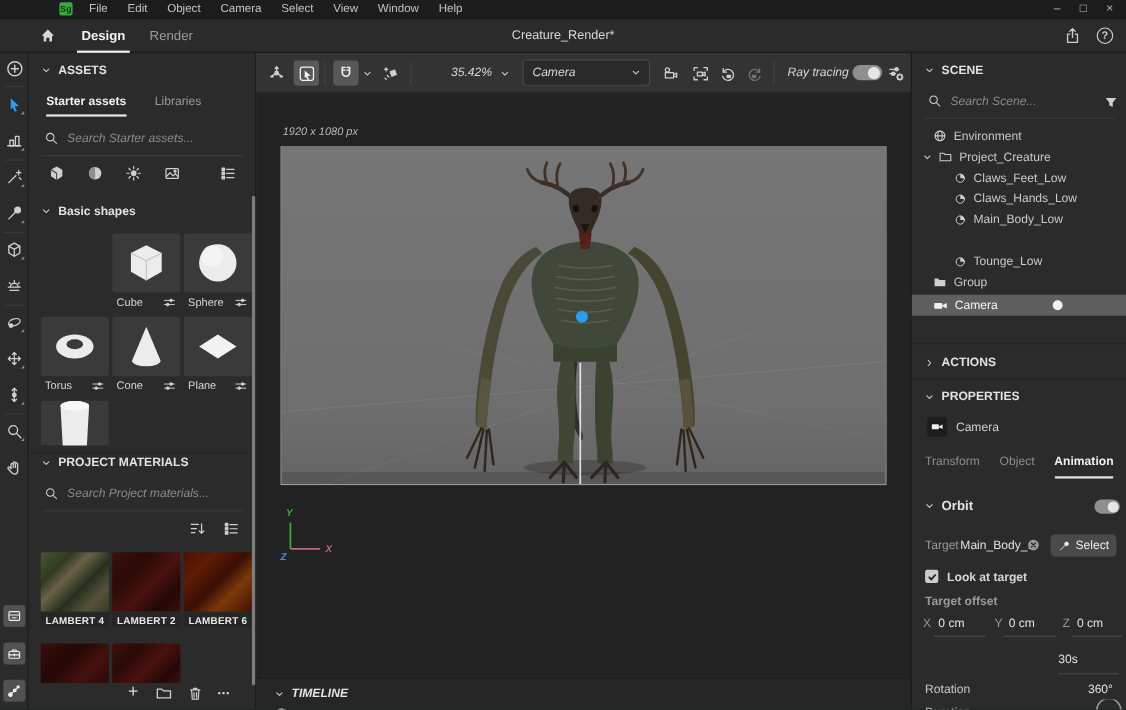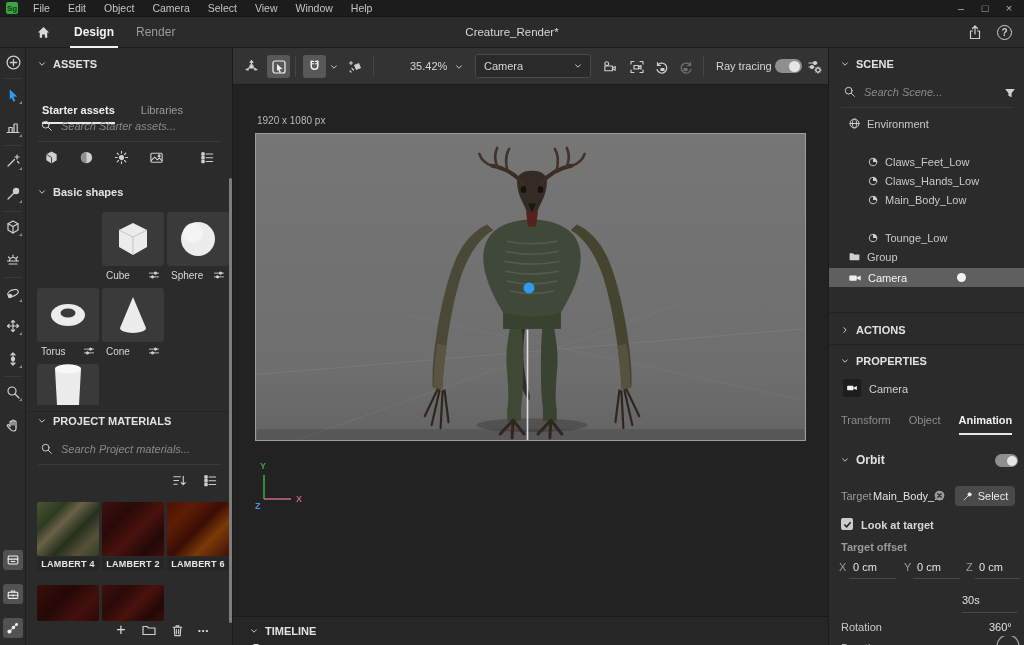--- a/index.html
+++ b/index.html
@@ -4,21 +4,21 @@
 <style>
   * { margin:0; padding:0; box-sizing:border-box; }
   html,body { width:1024px; height:645px; overflow:hidden; background:#1d1d1d;
     font-family:"Liberation Sans", sans-serif; color:#c8c8c8; font-size:11px; }
   .app { position:relative; width:1024px; height:645px; background:#232323; }
   svg { display:block; }
   .ic { stroke:#cfcfcf; fill:none; stroke-width:1.2; stroke-linecap:round; stroke-linejoin:round; }
 
   
   .menubar { position:absolute; left:0; top:0; width:1024px; height:17px; background:#1c1c1c;
-    display:flex; align-items:center; border-bottom:1px solid #141414; z-index:50;}
+    display:flex; align-items:center; border-bottom:1px solid #141414; z-index:50;padding-left:48px;}
   .logo { width:12px; height:12px; margin:0 6px 0 6px; background:#3ba63f; border-radius:2px;
     color:#0c3a12; font-size:8px; font-weight:bold; display:flex; align-items:center; justify-content:center; }
   .menu-item { padding:0 9px; font-size:10.5px; color:#c4c4c4; line-height:17px; cursor:default; }
   .winctl { margin-left:auto; display:flex; align-items:center; gap:2px; padding-right:4px; }
   .winbtn { width:22px; text-align:center; color:#b5b5b5; font-size:11px; line-height:16px; }
 
   
   .appbar { position:absolute; left:0; top:17px; width:1024px; height:31px; background:#2b2b2b;
     border-bottom:1px solid #1a1a1a; display:flex; align-items:center; z-index:40; }
   .home-btn { margin-left:34px; width:18px; height:18px; display:flex; align-items:center; justify-content:center; }
@@ -40,21 +40,21 @@
   .rail-sep { position:absolute; left:4px; width:18px; height:1px; background:#3a3a3a; }
   .dock-btn { position:absolute; left:3px; width:20px; height:20px; background:#525252; border-radius:3px;
     display:flex; align-items:center; justify-content:center; }
 
   
   .assets { position:absolute; left:26px; top:48px; width:207px; height:597px; background:#2b2b2b;
     border-right:1px solid #1b1b1b; }
   .sec-head { display:flex; align-items:center; gap:7px; font-weight:bold; color:#e2e2e2; font-size:11px; }
   .chev { width:8px; height:8px; flex:none; }
   .panel-tabs { position:absolute; top:38px; left:16px; display:flex; gap:26px; }
-  .ptab { position:relative; font-size:11px; color:#9a9a9a; padding-bottom:8px;margin-top:18px; }
+  .ptab { position:relative; font-size:11px; color:#9a9a9a; padding-bottom:8px; }
   .ptab.active { color:#f0f0f0; font-weight:bold; }
   .ptab.active::after { content:""; position:absolute; left:0; right:0; bottom:0; height:2px; background:#e8e8e8; }
   .search-row { position:absolute; display:flex; align-items:center; gap:8px; }
   .search-row input { background:transparent; border:none; outline:none; color:#bdbdbd;
     font-style:italic; font-size:11px; width:130px; font-family:"Liberation Sans",sans-serif; }
   .search-row input::placeholder { color:#8a8a8a; }
   .hdiv { position:absolute; height:1px; background:#3a3a3a; }
   .shape-card { position:absolute; width:62px; }
   .shape-thumb { width:62px; height:54px; background:#3a3a3a; border-radius:3px;
     display:flex; align-items:center; justify-content:center; }
@@ -64,21 +64,21 @@
   .mat-thumb { width:62px; height:54px; border-radius:2px; }
   .mat-label { margin-top:1px; height:13px; background:#262626; color:#e8e8e8; font-size:9px; font-weight:bold;
     display:flex; align-items:center; justify-content:center; letter-spacing:.2px; }
   .m-l4 { background:linear-gradient(135deg,#4a5531 0%,#2e3b22 25%,#6b6148 40%,#24301c 60%,#57503a 80%,#33401f 100%); }
   .m-l2 { background:linear-gradient(135deg,#3d100c 0%,#2a0a08 30%,#4a120d 55%,#230807 80%,#3b0f0b 100%); }
   .m-l6 { background:linear-gradient(135deg,#4a1206 0%,#5e1c05 25%,#3a0d05 50%,#7a3a08 70%,#451005 100%); }
   .m-l5 { background:linear-gradient(135deg,#3a0e0a 0%,#240807 40%,#44100c 70%,#2c0a08 100%); }
   .scrollbar { position:absolute; width:3px; background:#9a9a9a; border-radius:2px; opacity:.75; }
 
   
-  .center { position:absolute; left:233px; top:48px; width:595px; height:597px; background:#14532d; }
+  .center { position:absolute; left:233px; top:48px; width:595px; height:597px; background:#14532d;font-style:italic; }
   .vtoolbar { position:absolute; left:0; top:0; width:595px; height:37px; background:#333333;
     border-bottom:1px solid #1c1c1c; }
   .vt-btn { position:absolute; top:7px; width:23px; height:23px; border-radius:3px;
     display:flex; align-items:center; justify-content:center; }
   .vt-btn.active { background:#585858; }
   .vt-sep { position:absolute; top:8px; width:1px; height:21px; background:#454545; }
   .vt-label { position:absolute; top:12px; font-size:11px; color:#d6d6d6; }
   .vt-select { position:absolute; top:6px; height:24px; background:#2a2a2a; border:1px solid #4a4a4a;
     border-radius:3px; display:flex; align-items:center; justify-content:space-between; padding:0 8px; color:#d6d6d6; }
   .toggle { border-radius:8px; background:#8f8f8f; position:relative; }
@@ -364,20 +364,35 @@
         </div>
       <div class="shape-label">
           <span>Cone</span>
         <svg width="12" height="12" viewBox="0 0 16 16" class="ic">
             <path d="M2 5.5 h12 M2 10.5 h12"></path>
             <circle cx="10" cy="5.5" r="1.6" fill="#cfcfcf"></circle>
             <circle cx="6" cy="10.5" r="1.6" fill="#cfcfcf"></circle>
           </svg>
         </div>
     </div>
+    <div class="shape-card" style="left:141px;top:240px;">
+      <div class="shape-thumb">
+          <svg width="46" height="46" viewBox="0 0 46 46">
+            <path d="M23 12 L40 23 L23 34 L6 23 Z" fill="#f2f2f2"></path>
+          </svg>
+        </div>
+      <div class="shape-label">
+          <span>Plane</span>
+        <svg width="12" height="12" viewBox="0 0 16 16" class="ic">
+            <path d="M2 5.5 h12 M2 10.5 h12"></path>
+            <circle cx="10" cy="5.5" r="1.6" fill="#cfcfcf"></circle>
+            <circle cx="6" cy="10.5" r="1.6" fill="#cfcfcf"></circle>
+          </svg>
+        </div>
+    </div>
     <div class="shape-card" style="left:11px;top:316px;height:41px;overflow:hidden;">
       <div class="shape-thumb" style="height:41px;border-radius:3px 3px 0 0;">
           <svg width="42" height="48" viewBox="0 0 42 48">
             <path d="M8 8 a13 4.5 0 0 1 26 0 L32 44 a11 4 0 0 1 -22 0 Z" fill="#ececec"></path>
             <ellipse cx="21" cy="8" rx="13" ry="4.5" fill="#f8f8f8"></ellipse>
           </svg>
         </div>
     </div>
 
     <div class="hdiv" style="left:0;width:207px;top:363px;background:#242424;"></div>
@@ -622,20 +637,29 @@
     <div class="hdiv" style="left:12px;width:172px;top:59px;"></div>
 
     <div class="tree-row ind1" style="top:66px">
       <svg width="13" height="13" viewBox="0 0 16 16" class="ic">
           <circle cx="8" cy="8" r="5.5"></circle>
           <ellipse cx="8" cy="8" rx="2.5" ry="5.5"></ellipse>
           <path d="M2.5 8 h11"></path>
         </svg>
       <span>Environment</span>
     </div>
+    <div class="tree-row ind0c" style="top:85px">
+      <svg class="chev ic" viewBox="0 0 10 10">
+          <path d="M2 3.5 L5 6.5 L8 3.5"></path>
+        </svg>
+      <svg width="13" height="13" viewBox="0 0 16 16" class="ic">
+          <path d="M2 4 h4 l1.5 1.5 H14 V12.5 H2 Z"></path>
+        </svg>
+      <span>Project_Creature</span>
+    </div>
     <div class="tree-row ind2" style="top:104px">
       <svg width="12" height="12" viewBox="0 0 16 16" class="ic">
           <circle cx="8" cy="8" r="5"></circle>
           <path d="M8 8 L8 3 A5 5 0 0 1 13 8 Z" fill="#cfcfcf" stroke="none"></path>
         </svg>
       <span>Claws_Feet_Low</span>
     </div>
     <div class="tree-row ind2" style="top:123px">
       <svg width="12" height="12" viewBox="0 0 16 16" class="ic">
           <circle cx="8" cy="8" r="5"></circle>

